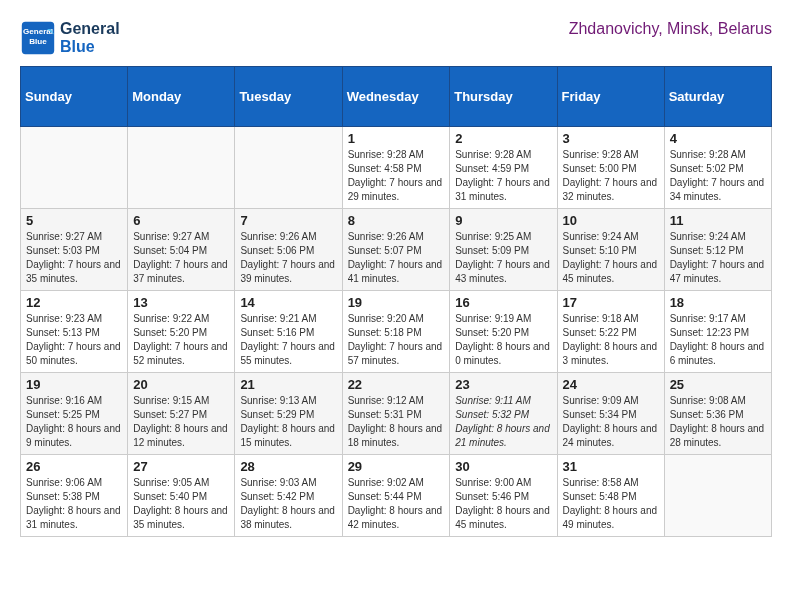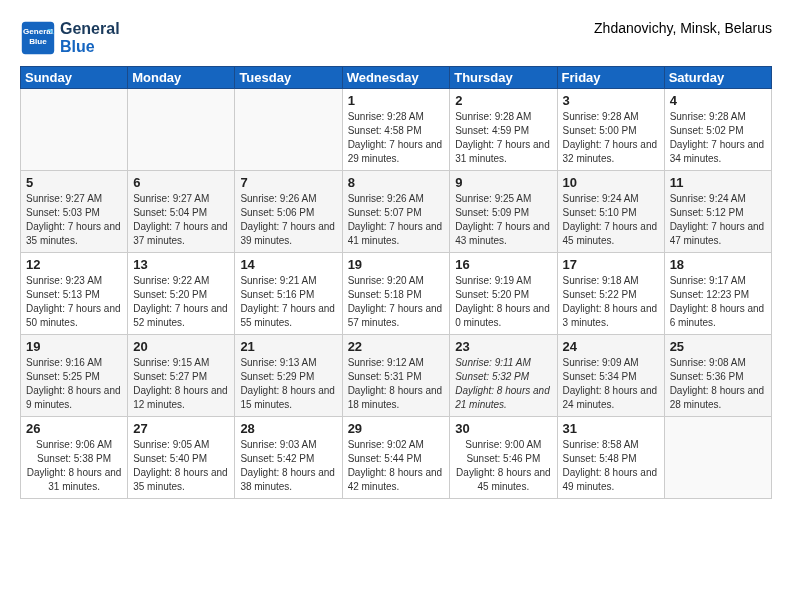--- a/index.html
+++ b/index.html
@@ -27,34 +27,34 @@
     }
     .title-section {
       text-align: right;
     }
     .month-title {
       font-size: 36px;
       font-weight: bold;
       color: #1a3a5c;
     }
     .location {
-      font-size: 14px;
-      color: #000000;
+      font-size: 16px;
+      color: #701a75;
     }
     .calendar {
       width: 100%;
       border-collapse: collapse;
       border: 1px solid #ccc;
     }
     .calendar th {
       background-color: #1565c0;
       color: #fff;
       font-size: 13px;
       font-weight: bold;
-      padding: 3px 4px;
+      padding: 22px 4px;
       text-align: left;
       border: 1px solid #1a4a8a;
     }
     .calendar td {
       vertical-align: top;
       padding: 4px 5px;
       border: 1px solid #ccc;
       font-size: 10.5px;
       color: #222;
       width: 108px;
@@ -273,21 +273,21 @@
         <td>
           <span class="day-num">25</span>
           <div class="day-info" style="white-space: pre-line;">Sunrise: 9:08 AM
 Sunset: 5:36 PM
 Daylight: 8 hours and 28 minutes.</div>
         </td>
       </tr>
       <tr>
         <td>
           <span class="day-num">26</span>
-          <div class="day-info" style="white-space: pre-line; text-align: center;">Sunrise: 9:06 AM
+          <div class="day-info" style="white-space: pre-line;">Sunrise: 9:06 AM
 Sunset: 5:38 PM
 Daylight: 8 hours and 31 minutes.</div>
         </td>
         <td>
           <span class="day-num">27</span>
           <div class="day-info" style="white-space: pre-line;">Sunrise: 9:05 AM
 Sunset: 5:40 PM
 Daylight: 8 hours and 35 minutes.</div>
         </td>
         <td>
@@ -297,21 +297,21 @@
 Daylight: 8 hours and 38 minutes.</div>
         </td>
         <td>
           <span class="day-num">29</span>
           <div class="day-info" style="white-space: pre-line;">Sunrise: 9:02 AM
 Sunset: 5:44 PM
 Daylight: 8 hours and 42 minutes.</div>
         </td>
         <td>
           <span class="day-num">30</span>
-          <div class="day-info" style="white-space: pre-line; text-align: center;">Sunrise: 9:00 AM
+          <div class="day-info" style="white-space: pre-line;">Sunrise: 9:00 AM
 Sunset: 5:46 PM
 Daylight: 8 hours and 45 minutes.</div>
         </td>
         <td>
           <span class="day-num">31</span>
           <div class="day-info" style="white-space: pre-line;">Sunrise: 8:58 AM
 Sunset: 5:48 PM
 Daylight: 8 hours and 49 minutes.</div>
         </td>
         <td class="empty-cell"></td>

